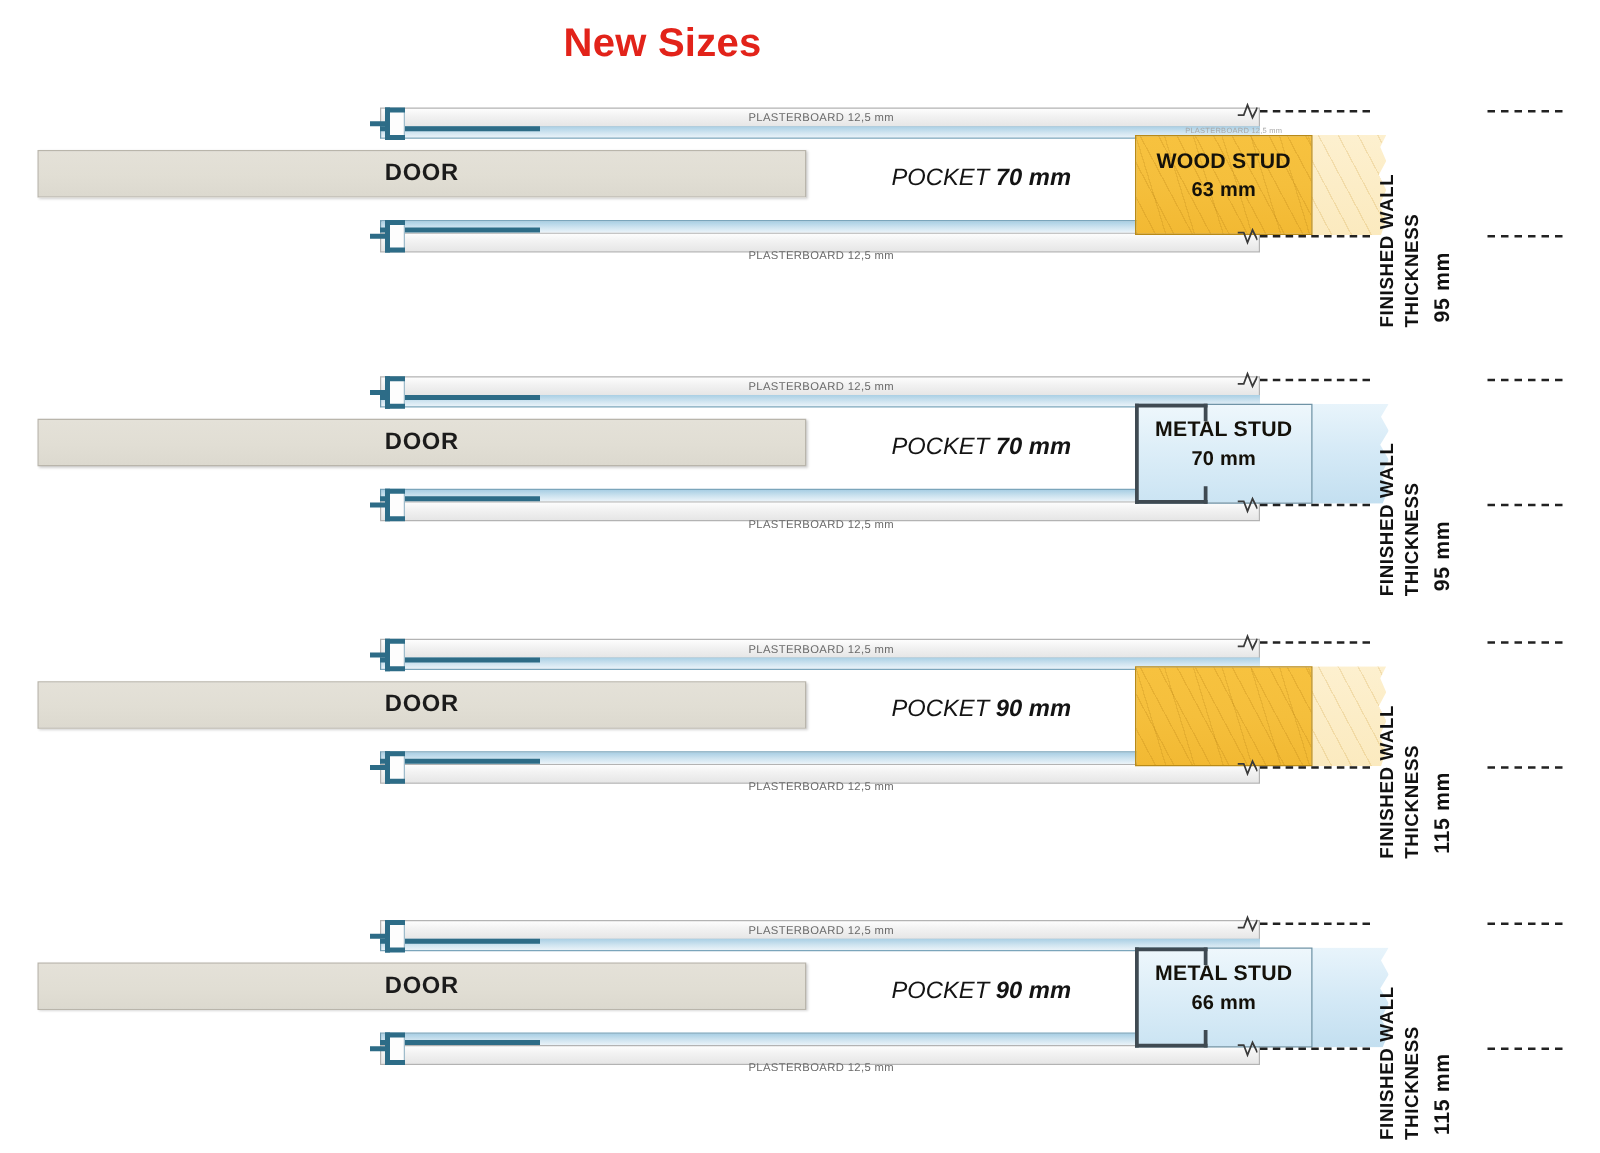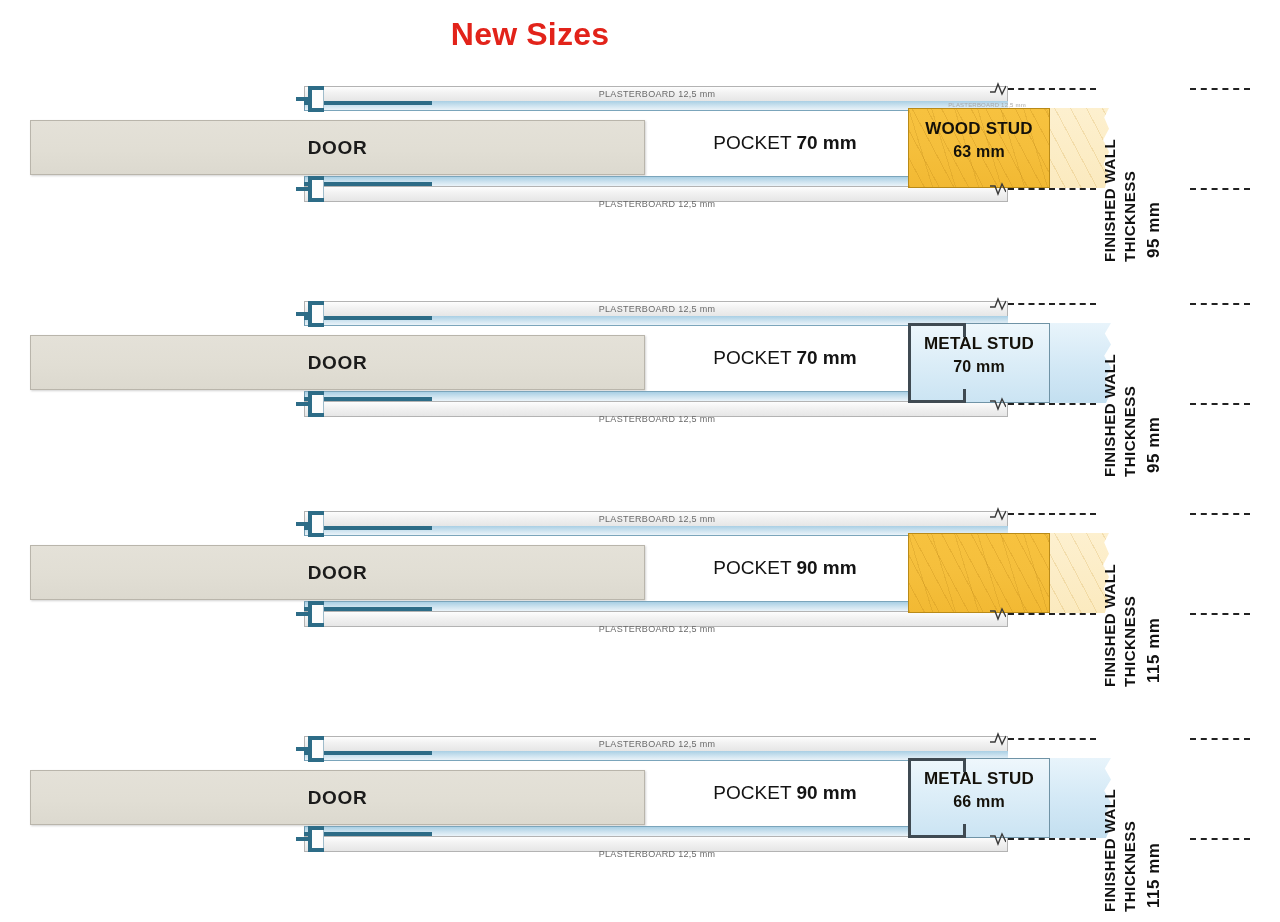--- a/index.html
+++ b/index.html
@@ -39,21 +39,21 @@
   .row-2 { top: 287px; }
   .row-3 { top: 497px; }
   .row-4 { top: 722px; }
 
   
   .door {
     position: absolute;
     left: 30px;
     top: 48px;
     width: 615px;
-    height: 55px;
+    height: 38px;
     background: linear-gradient(180deg, #e4e1d8 0%, #e1ded4 55%, #dcd9cf 100%);
     border: 1px solid #b9b5ab;
     box-shadow: 1px 1px 2px rgba(0,0,0,0.18);
     box-sizing: border-box;
   }
   .door-label {
     position: absolute;
     left: 0;
     top: 0;
     width: 100%;
@@ -70,20 +70,21 @@
   
   .pocket-label {
     position: absolute;
     left: 660;
     top: 60px;
     width: 250px;
     text-align: center;
     font-size: 19px;
     color: #141414;
     white-space: nowrap;
+    font-style: italic;
   }
   .pocket-label .val { font-weight: bold; }
 
   
   .rail {
     position: absolute;
     left: 296px;
     width: 712px;
     height: 26px;
   }

